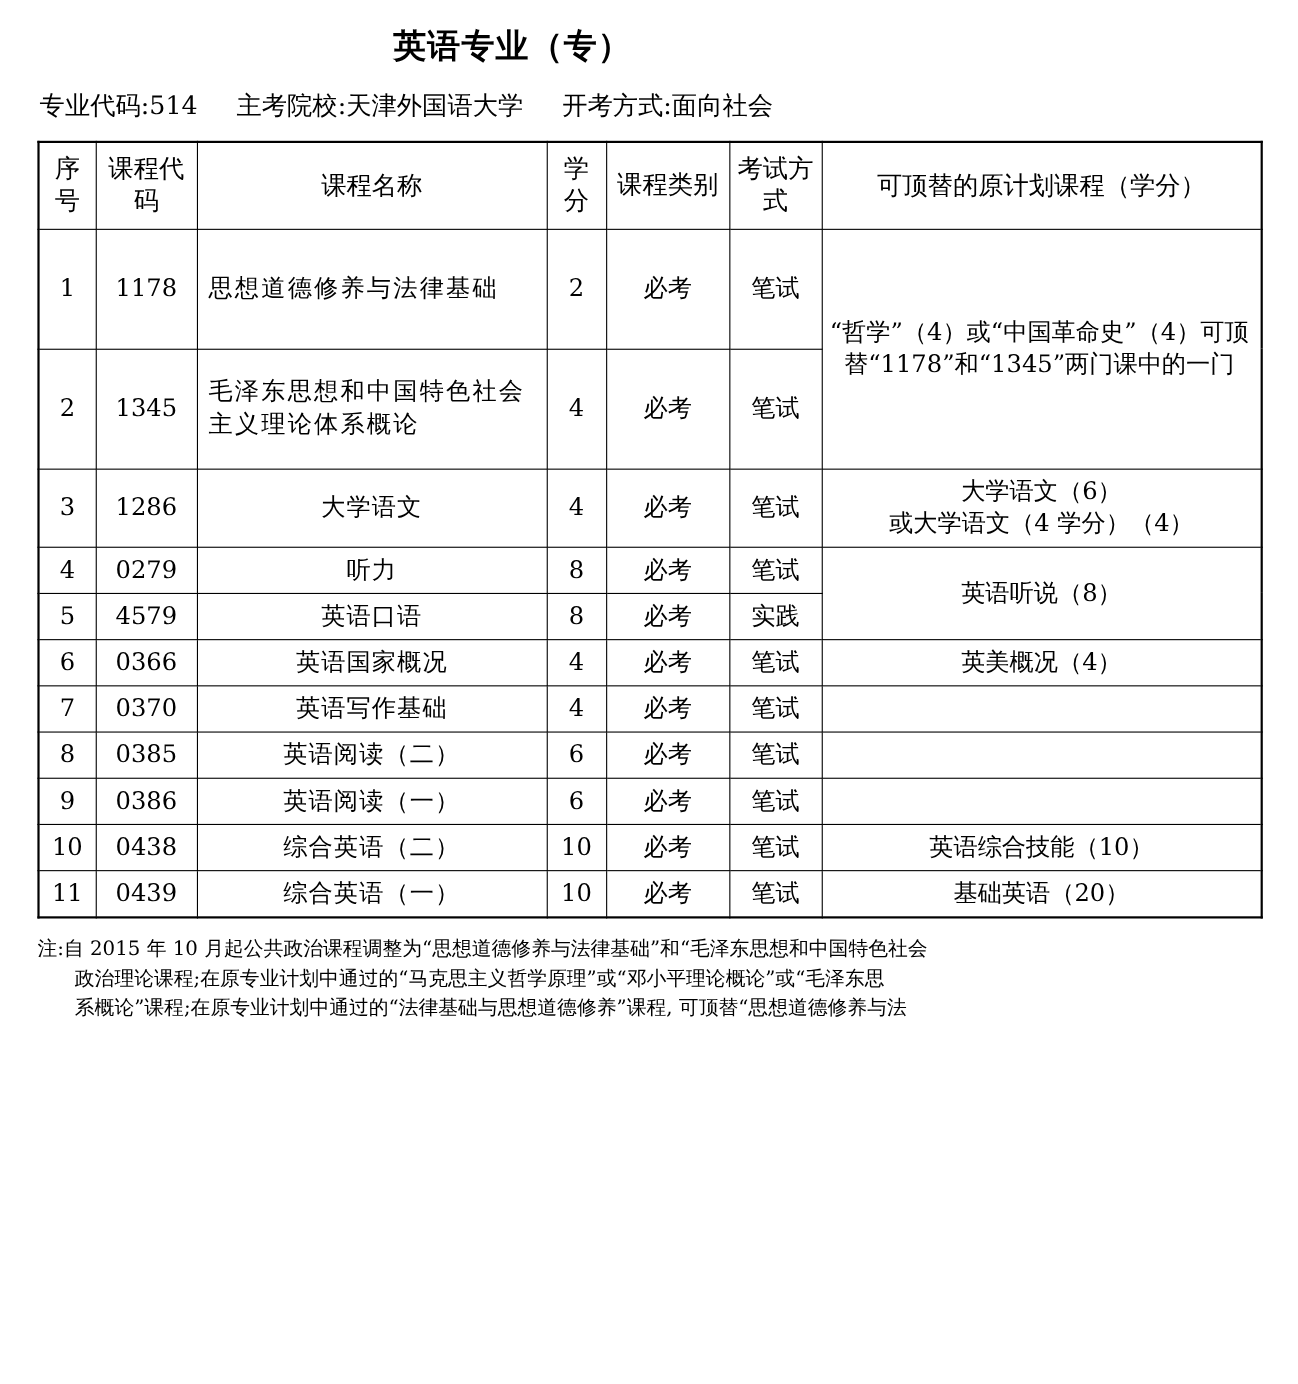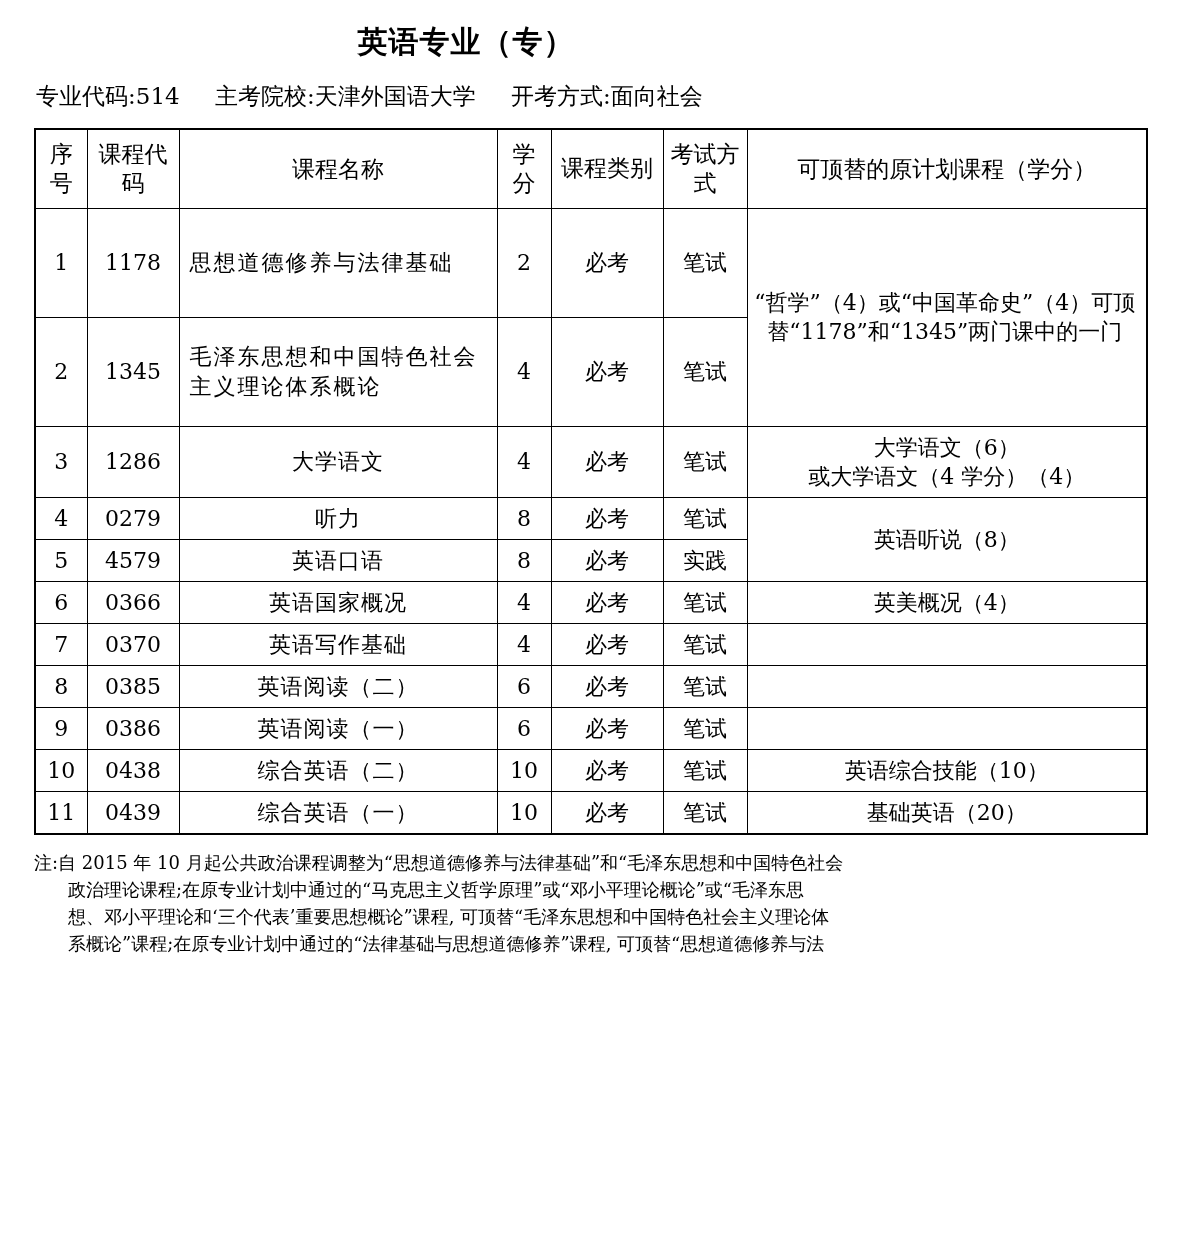--- a/index.html
+++ b/index.html
@@ -236,17 +236,16 @@
         <td>必考</td>
         <td>笔试</td>
         <td class="rep-cell">基础英语（20）</td>
       </tr>
     </tbody>
   </table>
 
   <div class="note">
     <p class="first"><span class="note-label-inline">注:</span><span>自 2015 年 10 月起公共政治课程调整为“思想道德修养与法律基础”和“毛泽东思想和中国特色社会</span></p>
     <p class="hang">政治理论课程;在原专业计划中通过的“马克思主义哲学原理”或“邓小平理论概论”或“毛泽东思</p>
-    <p class="hang">想、邓小平理论和‘三个代表’重要思想概论”课程, 可顶替“毛泽东思想和中国特色社会主义理论体</p>
     <p class="hang">系概论”课程;在原专业计划中通过的“法律基础与思想道德修养”课程, 可顶替“思想道德修养与法</p>
   </div>
 
 </div>
 
 </body></html>

